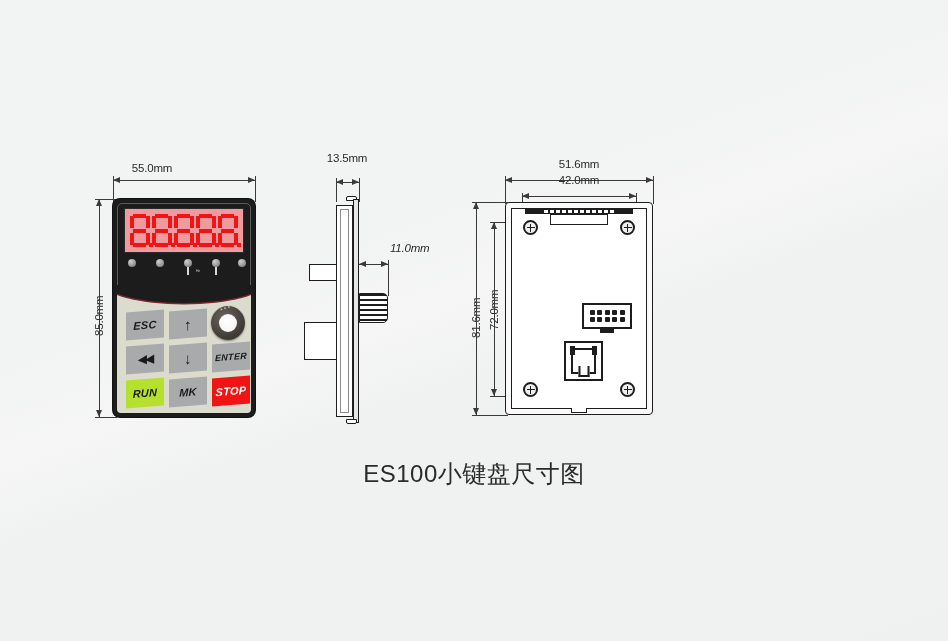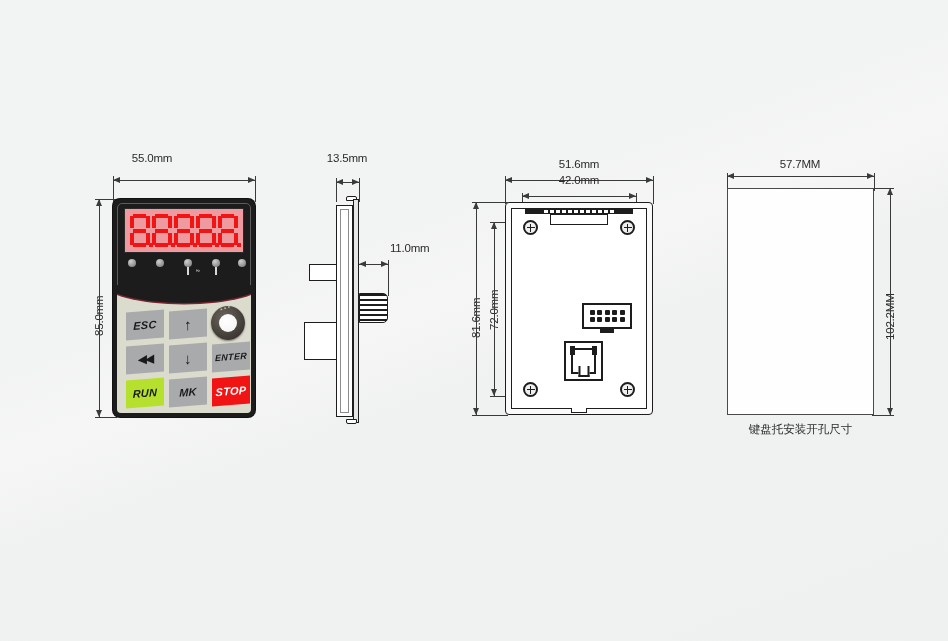--- a/index.html
+++ b/index.html
@@ -279,21 +279,21 @@
     font-size: 24px; color: #2b2b2b; letter-spacing: 0.5px;
   }
 </style>
 </head>
 <body>
 
 <div class="stage">
 
   <div id="view-front">
 
-    <div class="dim-label" style="left:152px; top:152px; transform:translateX(-50%);">55.0mm</div>
+    <div class="dim-label" style="left:152px; top:162px; transform:translateX(-50%);">55.0mm</div>
     <div class="dim-line-h" style="left:113px; top:180px; width:142px;"></div>
     <div class="ext-line v" style="left:113px; top:176px; height:26px;"></div>
     <div class="ext-line v" style="left:255px; top:176px; height:26px;"></div>
 
     <div class="dim-label vert" style="left:93px; top:336px;">85.0mm</div>
     <div class="dim-line-v" style="left:99px; top:199px; height:218px;"></div>
     <div class="ext-line h" style="left:95px; top:199px; width:22px;"></div>
     <div class="ext-line h" style="left:95px; top:417px; width:22px;"></div>
 
     <div class="front-body">
@@ -379,21 +379,21 @@
       </div>
     </div>
   </div>
 
   <div id="view-side">
     <div class="dim-label" style="left:51px; top:152px; transform:translateX(-50%);">13.5mm</div>
     <div class="dim-line-h" style="left:40px; top:182px; width:23px;"></div>
     <div class="ext-line v" style="left:40px; top:178px; height:24px;"></div>
     <div class="ext-line v" style="left:63px; top:178px; height:24px;"></div>
 
-    <div class="dim-label" style="left:94px; top:242px;">11.0mm</div>
+    <div class="dim-label" style="left:94px; top:242px;font-style:italic;">11.0mm</div>
     <div class="dim-line-h" style="left:63px; top:264px; width:29px;"></div>
     <div class="ext-line v" style="left:92px; top:260px; height:36px;"></div>
 
     <div class="side-tab-top"></div>
     <div class="side-plate">
       <div class="side-plate-in"></div>
     </div>
     <div class="side-bezel"></div>
     <div class="side-tab-bot"></div>
     <div class="side-conn-a"></div>
@@ -467,29 +467,16 @@
           <span class="tab-l"></span>
           <span class="tab-r"></span>
           <span class="key-slot"></span>
         </div>
 
         <div class="bottom-nub"></div>
       </div>
     </div>
   </div>
 
-  <div id="view-cutout">
-    <div class="dim-label" style="left:100px; top:158px; transform:translateX(-50%);">57.7MM</div>
-    <div class="dim-line-h" style="left:27px; top:176px; width:147px;"></div>
-    <div class="ext-line v" style="left:27px; top:173px; height:18px;"></div>
-    <div class="ext-line v" style="left:174px; top:173px; height:18px;"></div>
-
-    <div class="dim-label vert" style="left:184px; top:340px;">102.2MM</div>
-    <div class="dim-line-v" style="left:190px; top:188px; height:227px;"></div>
-    <div class="ext-line h" style="left:172px; top:188px; width:22px;"></div>
-    <div class="ext-line h" style="left:172px; top:415px; width:22px;"></div>
-
-    <div class="cutout-rect"></div>
-    <div class="cutout-caption">键盘托安装开孔尺寸</div>
-  </div>
-
+
+  <div class="main-title">ES100小键盘尺寸图</div>
 
 </div>
 
 </body></html>

